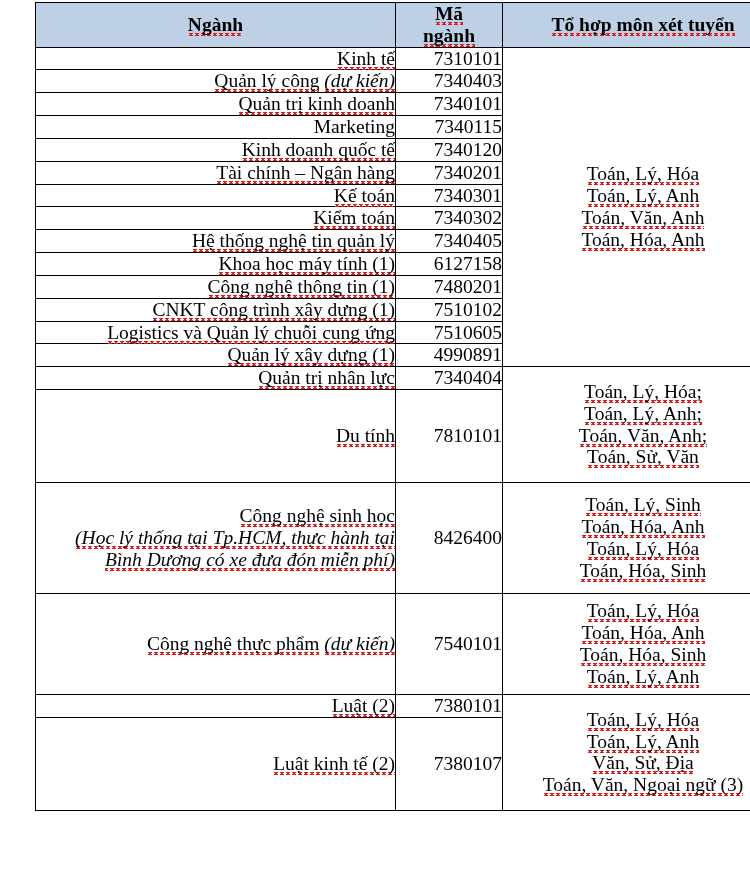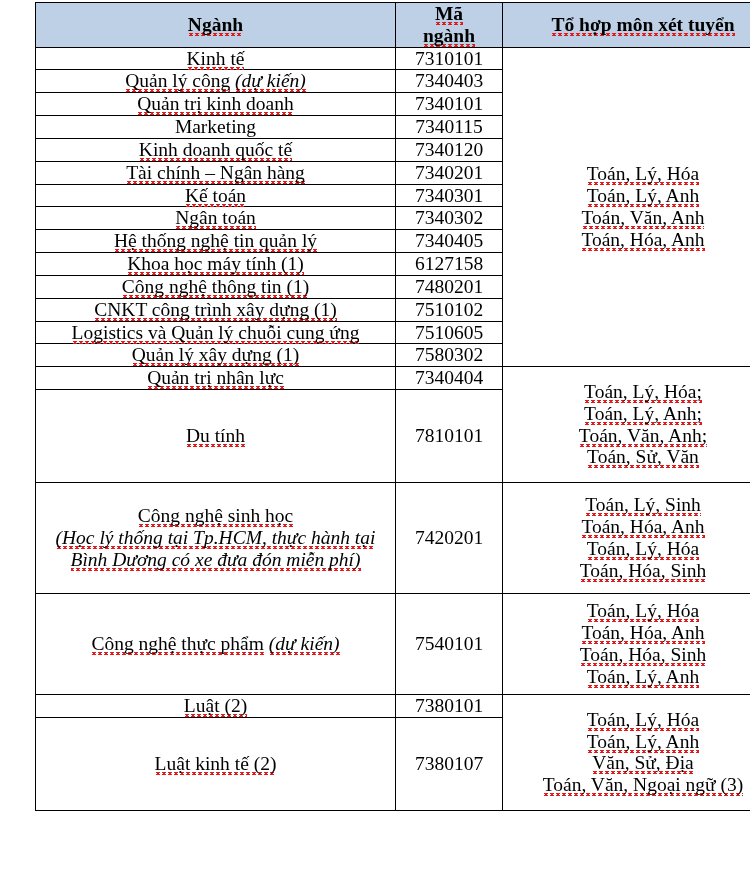--- a/index.html
+++ b/index.html
@@ -51,25 +51,25 @@
     font-weight: bold;
     text-align: center;
     font-size: 20px;
     line-height: 1.15;
     padding: 5px 2px 7px 2px;
   }
   thead th.h-code { line-height: 1.12; }
 
   
   td.name {
-    text-align: center;
+    text-align: right;
     padding: 1px 4px 2px 6px;
   }
   td.code {
-    text-align: center;
+    text-align: right;
     padding: 1px 2px 2px 2px;
   }
   td.comb {
     text-align: center;
     padding: 2px 2px 2px 2px;
   }
 
   .note-italic {
     font-style: italic;
   }
@@ -167,21 +167,21 @@
         <td class="name"><span class="sq">Tài chính – Ngân hàng</span></td>
         <td class="code">7340201</td>
       </tr>
 
       <tr>
         <td class="name"><span class="sq">Kế toán</span></td>
         <td class="code">7340301</td>
       </tr>
 
       <tr>
-        <td class="name"><span class="sq">Ngân toán</span></td>
+        <td class="name"><span class="sq">Kiểm toán</span></td>
         <td class="code">7340302</td>
       </tr>
 
       <tr>
         <td class="name"><span class="sq">Hệ thống nghệ tin quản lý</span></td>
         <td class="code">7340405</td>
       </tr>
 
       <tr>
         <td class="name"><span class="sq">Khoa học máy tính (1)</span></td>
@@ -198,21 +198,21 @@
         <td class="code">7510102</td>
       </tr>
 
       <tr>
         <td class="name"><span class="sq">Logistics và Quản lý chuỗi cung ứng</span></td>
         <td class="code">7510605</td>
       </tr>
 
       <tr>
         <td class="name"><span class="sq">Quản lý xây dựng (1)</span></td>
-        <td class="code">7580302</td>
+        <td class="code">4990891</td>
       </tr>
 
       <tr>
         <td class="name"><span class="sq">Quản trị nhân lực</span></td>
         <td class="code">7340404</td>
         <td class="comb" rowspan="2">
           <span class="comb-list">
             <span class="line"><span class="sq">Toán, Lý, Hóa;</span></span>
             <span class="line"><span class="sq">Toán, Lý, Anh;</span></span>
             <span class="line"><span class="sq">Toán, Văn, Anh;</span></span>
@@ -226,21 +226,21 @@
         <td class="code">7810101</td>
       </tr>
 
       <tr class="tall2">
         <td class="name">
           <span class="name-block">
             <span class="l1"><span class="sq">Công nghệ sinh học</span></span>
             <span class="l2"><span class="sq">(Học lý thống tại Tp.HCM, thực hành tại Bình Dương có xe đưa đón miễn phí)</span></span>
           </span>
         </td>
-        <td class="code">7420201</td>
+        <td class="code">8426400</td>
         <td class="comb">
           <span class="comb-list">
             <span class="line"><span class="sq">Toán, Lý, Sinh</span></span>
             <span class="line"><span class="sq">Toán, Hóa, Anh</span></span>
             <span class="line"><span class="sq">Toán, Lý, Hóa</span></span>
             <span class="line"><span class="sq">Toán, Hóa, Sinh</span></span>
           </span>
         </td>
       </tr>
 

